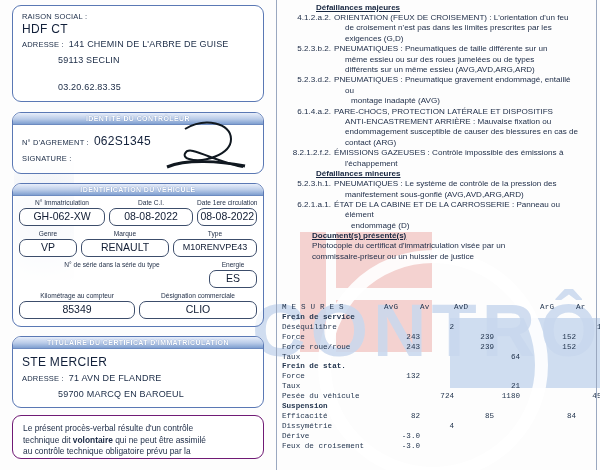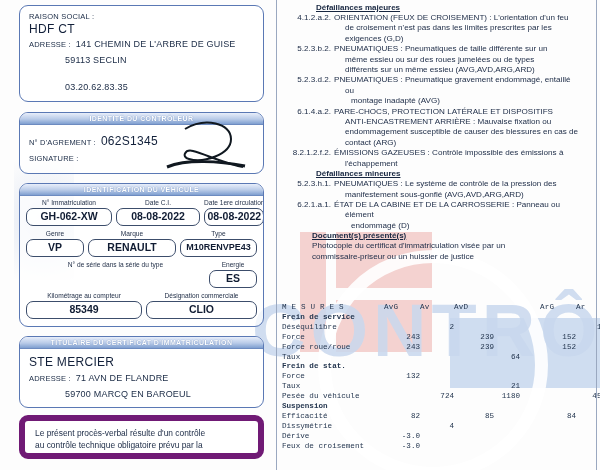--- a/index.html
+++ b/index.html
@@ -66,21 +66,21 @@
     width: 60px; height: 120px;
     background: radial-gradient(circle, rgba(205,215,235,.55), rgba(255,255,255,0));
   }
 
   
   .col-left {
     position: absolute;
     left: 0; top: 0;
     width: 272px; height: 470px;
     z-index: 2;
-    padding: 4px 8px 0 19px;
+    padding: 4px 8px 0 12px;
   }
   .col-right {
     position: absolute;
     left: 280px; top: 0;
     width: 320px; height: 456px;
     z-index: 2;
     padding: 3px 6px 0 0;
     margin-left: 8px;
   }
   .vdivider {
@@ -160,37 +160,36 @@
     border: 1px solid #3c4d6b;
     border-radius: 7px;
     background: rgba(255,255,255,.85);
     text-align: center;
     font-size: 10.5px;
     color: #101c33;
     padding: 1px 2px 2px 2px;
     line-height: 13px;
     white-space: nowrap;
     overflow: hidden;
-    font-weight: bold;
   }
   .fld-box.sm { font-size: 9px; }
   .w-imm { flex: 0 0 86px; }
   .w-dci { flex: 0 0 84px; }
   .w-d1c { flex: 1; }
   .w-genre { flex: 0 0 58px; }
   .w-marque { flex: 0 0 88px; }
   .w-type { flex: 1; }
   .w-serie { flex: 1; }
   .w-energie { flex: 0 0 48px; }
   .w-km { flex: 0 0 116px; }
   .w-desig { flex: 1; }
 
   
   .notice {
-    border: 6px solid #701a75;
+    border: 1px solid #701a75;
     border-radius: 9px;
     background: rgba(255,255,255,.7);
     padding: 7px 10px 4px 10px;
     margin-top: 1px;
     height: 44px;
     overflow: hidden;
   }
   .notice p {
     font-size: 8.4px;
     line-height: 11.6px;
@@ -376,20 +375,21 @@
         <div class="row-inline">
           <span class="lbl">ADRESSE :</span>
           <span class="lbl" style="font-size:9px;">71 AVN DE FLANDRE</span>
         </div>
         <div class="lbl indent mt6" style="font-size:9px;">59700 MARCQ EN BAROEUL</div>
       </div>
     </div>
 
     <div class="notice">
       <p>Le présent procès-verbal résulte d'un contrôle</p>
+      <p><span>technique dit </span><b>volontaire</b><span> qui ne peut être assimilé</span></p>
       <p>au contrôle technique obligatoire prévu par la</p>
     </div>
 
   </div>
 
   <div class="col-right">
 
     <div class="sec-title">Défaillances majeures</div>
 
     <div class="dfct">

